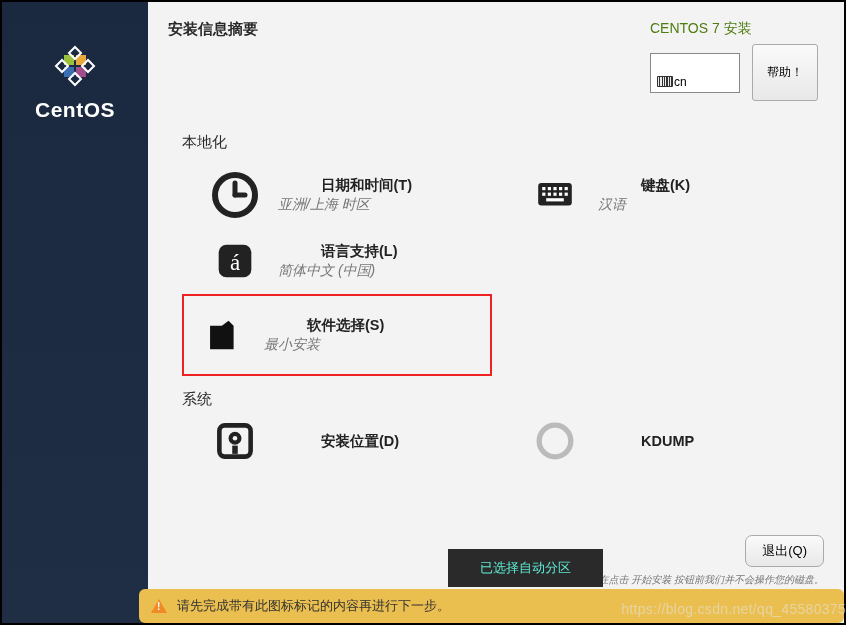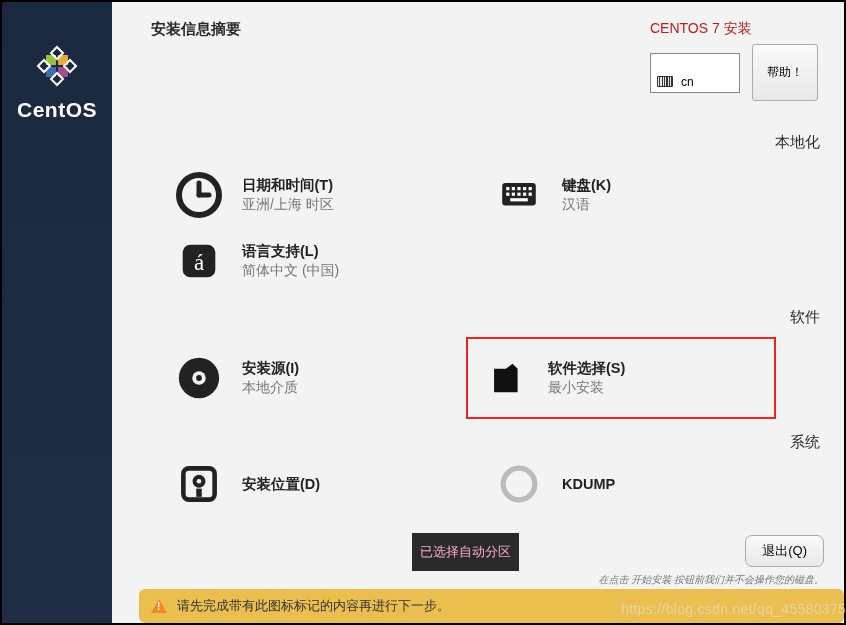--- a/index.html
+++ b/index.html
@@ -1,45 +1,45 @@
 <!DOCTYPE html>
 <html><head>
   <meta charset="utf-8">
   <style>
     * { margin: 0; padding: 0; box-sizing: border-box; }
     body { font-family: "Microsoft YaHei", "SimHei", sans-serif; background: #000; width: 846px; height: 625px; overflow: hidden; position: relative; }
     .container { display: flex; width: 842px; height: 621px; margin: 2px; }
-    .sidebar { width: 110px; background: linear-gradient(180deg, #1a2940 0%, #1f2e45 100%); display: flex; flex-direction: column; align-items: center; padding-top: 40px; }
+    .sidebar { width: 146px; background: linear-gradient(180deg, #1a2940 0%, #1f2e45 100%); display: flex; flex-direction: column; align-items: center; padding-top: 40px; }
     .sidebar-logo { width: 48px; height: 48px; display: flex; align-items: center; justify-content: center; }
     .brand-name { color: #fff; font-size: 21px; font-weight: 600; margin-top: 8px; letter-spacing: 0.5px; }
     .main { flex: 1; background: #f3f3f3; position: relative; display: flex; flex-direction: column; }
-    .header { display: flex; justify-content: space-between; padding: 18px 26px 0 20px; margin-left: 19px; }
+    .header { display: flex; justify-content: space-between; padding: 18px 26px 0 20px; }
     .page-title { font-size: 15px; font-weight: 600; color: #2a2a2a; }
     .header-right { display: flex; flex-direction: column; align-items: flex-start; gap: 6px; }
-    .installer-label { font-size: 14px; color: #b91c1c; }
+    .installer-label { font-size: 14px; color: #4d7c0f; }
     .kb-row { display: flex; align-items: center; gap: 12px; }
-    .kb-indicator { background: #fff; border: 1px solid #888; padding: 21px 10px 3px 6px; display: flex; align-items: center; gap: 8px; font-size: 12px; min-width: 90px; }
+    .kb-indicator { background: #fff; border: 1px solid #888; padding: 21px 10px 3px 6px; display: flex; align-items: center; gap: 1px; font-size: 12px; min-width: 90px; }
     .kb-icon { width: 16px; height: 11px; background: #333; border-radius: 1px; position: relative; }
     .kb-icon::before { content: ''; position: absolute; inset: 1px; background: repeating-linear-gradient(90deg,#fff 0 1px,#333 1px 2.5px), repeating-linear-gradient(0deg,#fff 0 1px,#333 1px 3px); opacity: .9; }
     .help-btn { background: linear-gradient(#fafafa,#e8e8e8); border: 1px solid #aaa; border-radius: 3px; padding: 19px 14px; font-size: 12px; cursor: pointer; }
     .content { flex: 1; padding: 18px 24px 0 34px; overflow: hidden; }
-    .section-label { font-size: 15px; color: #2a2a2a; margin: 14px 0 10px 0; text-align: right; }
+    .section-label { font-size: 15px; color: #2a2a2a; margin: 14px 0 10px 0; }
     .section-row { display: flex; gap: 10px; }
     .spoke { display: flex; align-items: center; gap: 18px; padding: 8px 0 8px 28px; width: 310px; cursor: pointer; }
     .spoke-icon { width: 50px; height: 50px; display: flex; align-items: center; justify-content: center; flex-shrink: 0; }
     .spoke-text { display: flex; flex-direction: column; }
-    .spoke-title { font-size: 14.5px; font-weight: 600; color: #222; }
-    .spoke-sub { font-size: 14px; color: #777; margin-top: 1px; }
+    .spoke-title { font-size: 14.5px; font-weight: 600; color: #222; margin-left: 43px; }
+    .spoke-sub { font-size: 14px; font-style: italic; color: #777; margin-top: 1px; }
     .highlight-red { border: 2px solid #e22; }
     .footer { position: absolute; bottom: 36px; right: 20px; left: 150px; display: flex; flex-direction: column; align-items: flex-end; gap: 6px; }
     .footer-btns { display: flex; gap: 10px; }
     .btn { background: linear-gradient(#fafafa,#e8e8e8); border: 1px solid #aaa; border-radius: 7px; padding: 6px 16px; font-size: 13px; cursor: pointer; }
     .btn.disabled { color: #aaa; }
     .footer-hint { font-size: 10px; font-style: italic; color: #777; }
-    .tooltip { position: absolute; bottom: 52px; left: 300px; background: #2a2a2a; color: #f9a8d4; font-size: 13px; padding: 10px 8px; }
+    .tooltip { position: absolute; bottom: 36px; left: 300px; background: #2a2a2a; color: #5eead4; font-size: 13px; padding: 10px 32px; }
     .warning-bar { position: absolute; bottom: 2px; left: 139px; right: 2px; background: #eabf4f; padding: 8px 12px; display: flex; align-items: center; gap: 10px; font-size: 13px; color: #333; border-radius: 6px; }
     .warn-icon { width: 0; height: 0; border-left: 8px solid transparent; border-right: 8px solid transparent; border-bottom: 14px solid #f08a24; position: relative; }
     .warn-icon::after { content: '!'; position: absolute; left: -2px; top: 2px; color: #fff; font-size: 10px; font-weight: bold; }
     .watermark { position: absolute; right: 0; bottom: 8px; color: rgba(230,230,230,0.55); font-size: 14px; letter-spacing: .3px; pointer-events: none; }
     .cutoff { height: 44px; overflow: hidden; display: flex; }
   </style>
 </head>
 <body>
 
 <div class="container">
@@ -127,35 +127,21 @@
                 <text x="25" y="34" font-size="24" fill="#fff" text-anchor="middle" font-family="serif">á</text>
               </svg>
           </div>
           <div class="spoke-text">
             <span class="spoke-title">语言支持(L)</span>
             <span class="spoke-sub">简体中文 (中国)</span>
           </div>
         </div>
       </div>
 
-      <div class="section-label">软件</div>
       <div class="section-row">
-        <div class="spoke">
-          <div class="spoke-icon">
-            <svg viewBox="0 0 50 50" width="48" height="48">
-                <circle cx="25" cy="25" r="21" fill="#222"></circle>
-                <circle cx="25" cy="25" r="7" fill="#f3f3f3"></circle>
-                <circle cx="25" cy="25" r="3" fill="#222"></circle>
-              </svg>
-          </div>
-          <div class="spoke-text">
-            <span class="spoke-title">安装源(I)</span>
-            <span class="spoke-sub">本地介质</span>
-          </div>
-        </div>
         <div class="spoke highlight-red" style="padding:14px 0 14px 12px">
           <div class="spoke-icon">
             <svg viewBox="0 0 50 50" width="42" height="42">
                 <path d="M12 14 L12 42 L40 42 L40 14 L34 8 L26 14 Z" fill="#111"></path>
               </svg>
           </div>
           <div class="spoke-text">
             <span class="spoke-title">软件选择(S)</span>
             <span class="spoke-sub">最小安装</span>
           </div>

